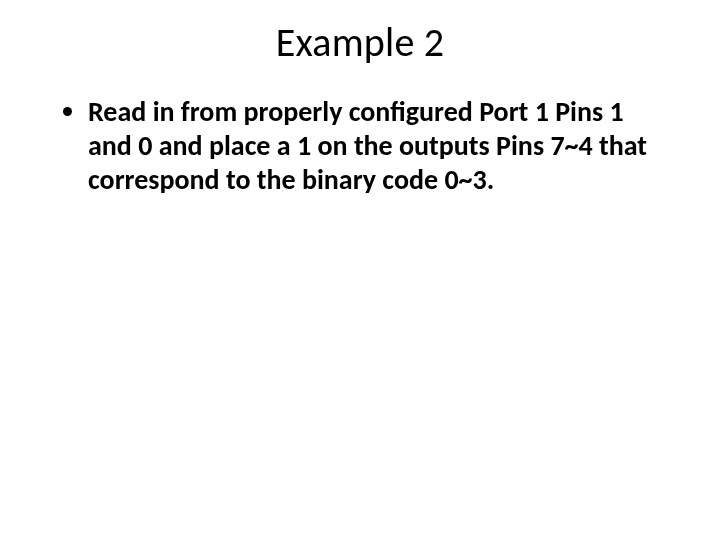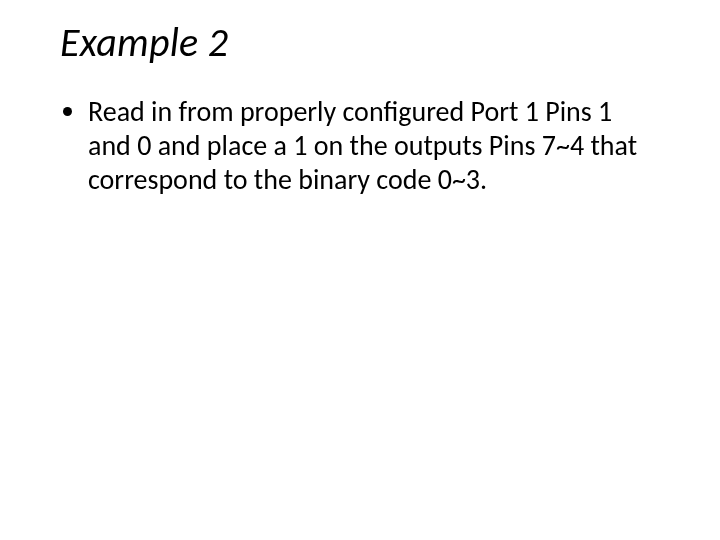--- a/index.html
+++ b/index.html
@@ -11,35 +11,35 @@
     font-family: Calibri, "Segoe UI", Arial, sans-serif;
     color: #000;
   }
   .slide {
     width: 720px;
     height: 540px;
     box-sizing: border-box;
     padding: 18px 60px 0 60px;
   }
   .title {
+    text-align: center;
     font-size: 40px;
     font-weight: 400;
     margin: 0 0 28px 0;
     letter-spacing: 0.2px;
-    font-style: italic;
   }
   ul.body {
     margin: 0;
     padding: 0 0 0 28px;
     list-style: disc;
     font-size: 28px;
     line-height: 1.22;
   }
   ul.body li {
-    font-weight: 400;
+    font-weight: 700;
   }
 </style>
 </head>
 <body>
 
 <div class="slide">
   <h1 class="title">Example 2</h1>
   <ul class="body">
     <li>Read in from properly configured Port 1 Pins 1 and 0 and place a 1 on the outputs Pins 7~4 that correspond to the binary code 0~3.</li>
   </ul>

